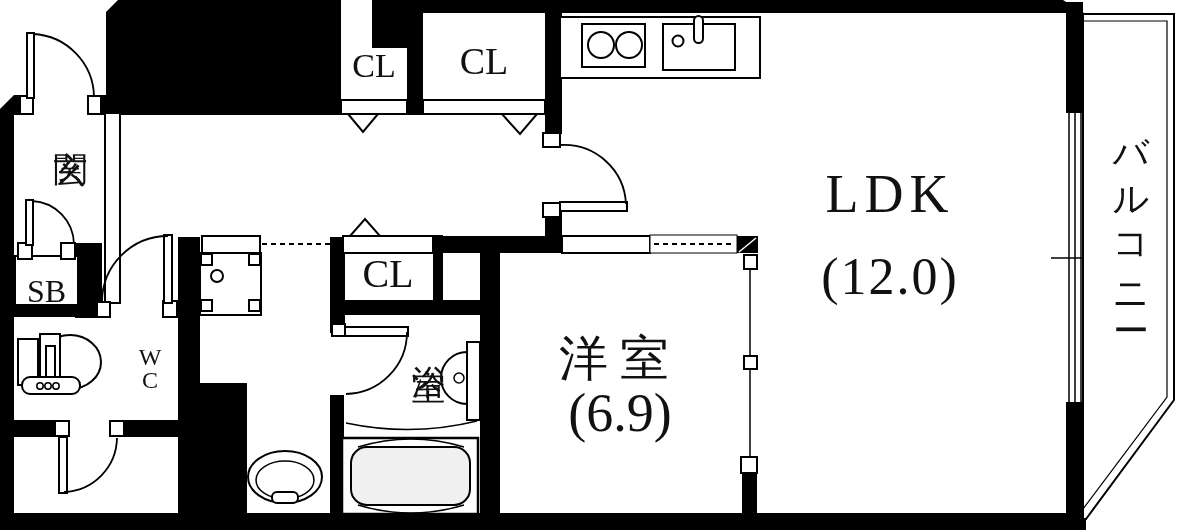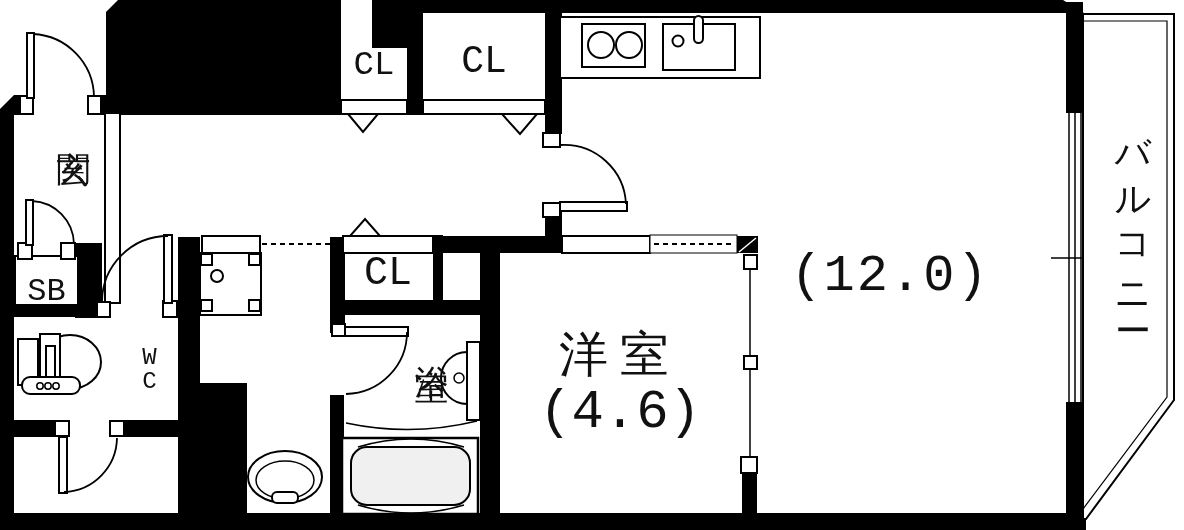--- a/index.html
+++ b/index.html
@@ -6,21 +6,21 @@
     --wall:#000000; --bg:#ffffff; --tub:#f0f0f0; --text:#111111;
   }
   html,body{margin:0;padding:0;background:var(--bg);}
   #plan{
     position:relative; width:1184px; height:530px; background:var(--bg);
     font-family:"Liberation Sans", sans-serif; overflow:hidden;
   }
   #plan svg{position:absolute;left:0;top:0;}
   .label{
     position:absolute; color:var(--text); white-space:nowrap;
-    font-family:Liberation Mono, monospace; line-height:1.05;
+    font-family:Liberation Serif, serif; line-height:1.05;
   }
   .v{writing-mode:vertical-rl;}
   .upright{text-orientation:upright;}
   .center{text-align:center;}
 </style>
 </head>
 <body>
 
 <div id="plan">
 <svg width="1184" height="530" viewBox="0 0 1184 530">
@@ -206,16 +206,17 @@
 </svg>
 
   <div class="label v" style="left:40px; top:124px; width:48px; font-size:34px; letter-spacing:3px;">玄関</div>
   <div class="label center" style="left:15px; top:275px; width:63px; font-size:32px;">SB</div>
   <div class="label v upright" style="left:126px; top:344px; width:36px; font-size:24px; letter-spacing:-3px;">WC</div>
   <div class="label center" style="left:341px; top:48px; width:66px; font-size:34px;">CL</div>
   <div class="label center" style="left:423px; top:42px; width:122px; font-size:38px;">CL</div>
   <div class="label center" style="left:343px; top:253px; width:90px; font-size:40px;">CL</div>
   <div class="label v" style="left:402px; top:338px; width:44px; font-size:34px; letter-spacing:4px;">浴室</div>
   <div class="label center" style="left:500px; top:333px; width:240px; font-size:49px; letter-spacing:12px;">洋室</div>
-  <div class="label center" style="left:495px; top:385px; width:250px; font-size:54px;">(4.6)</div>
+  <div class="label center" style="left:495px; top:385px; width:250px; font-size:54px;">(6.9)</div>
+  <div class="label center" style="left:760px; top:166px; width:260px; font-size:54px; letter-spacing:6px;">LDK</div>
   <div class="label center" style="left:760px; top:250px; width:260px; font-size:52px; letter-spacing:2px;">(12.0)</div>
   <div class="label v" style="left:1097px; top:112px; width:52px; height:250px; font-size:36px; letter-spacing:9px;">バルコニー</div>
 </div>
 
 </body></html>

